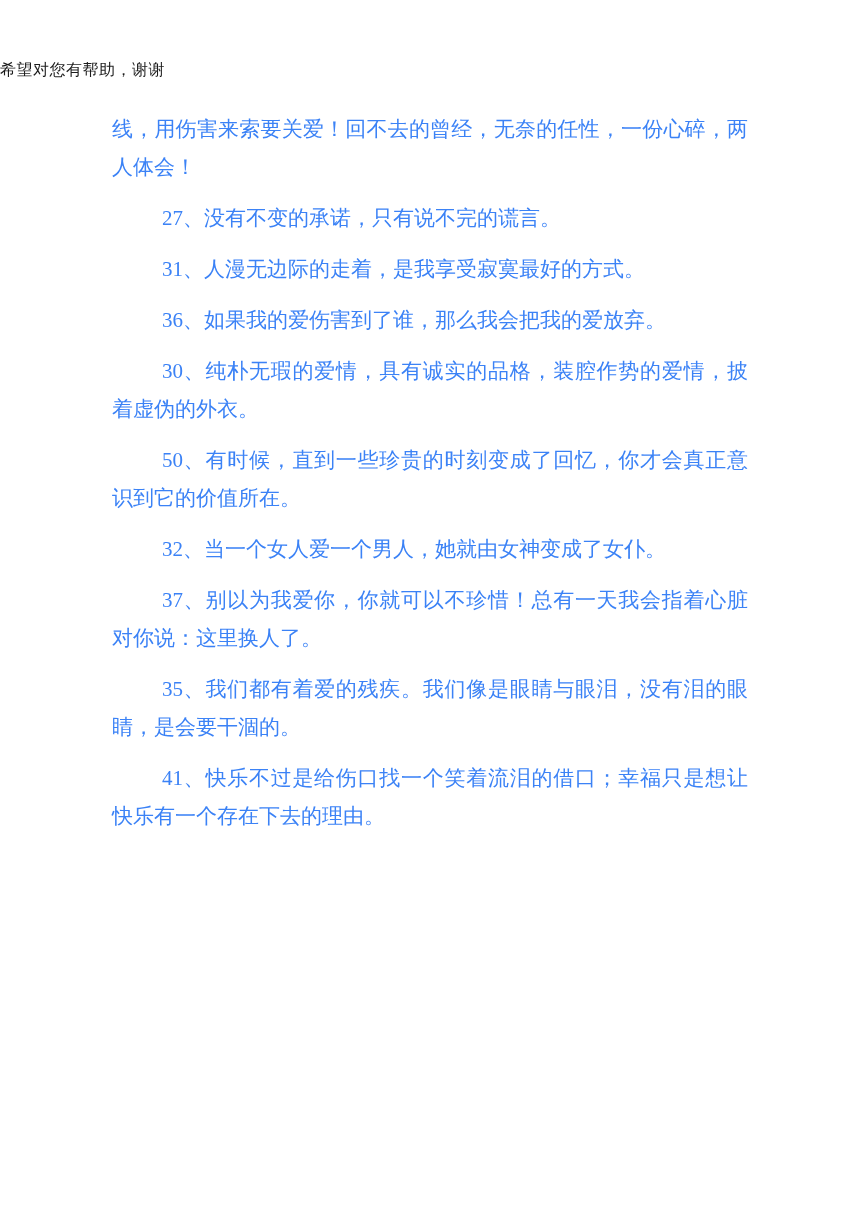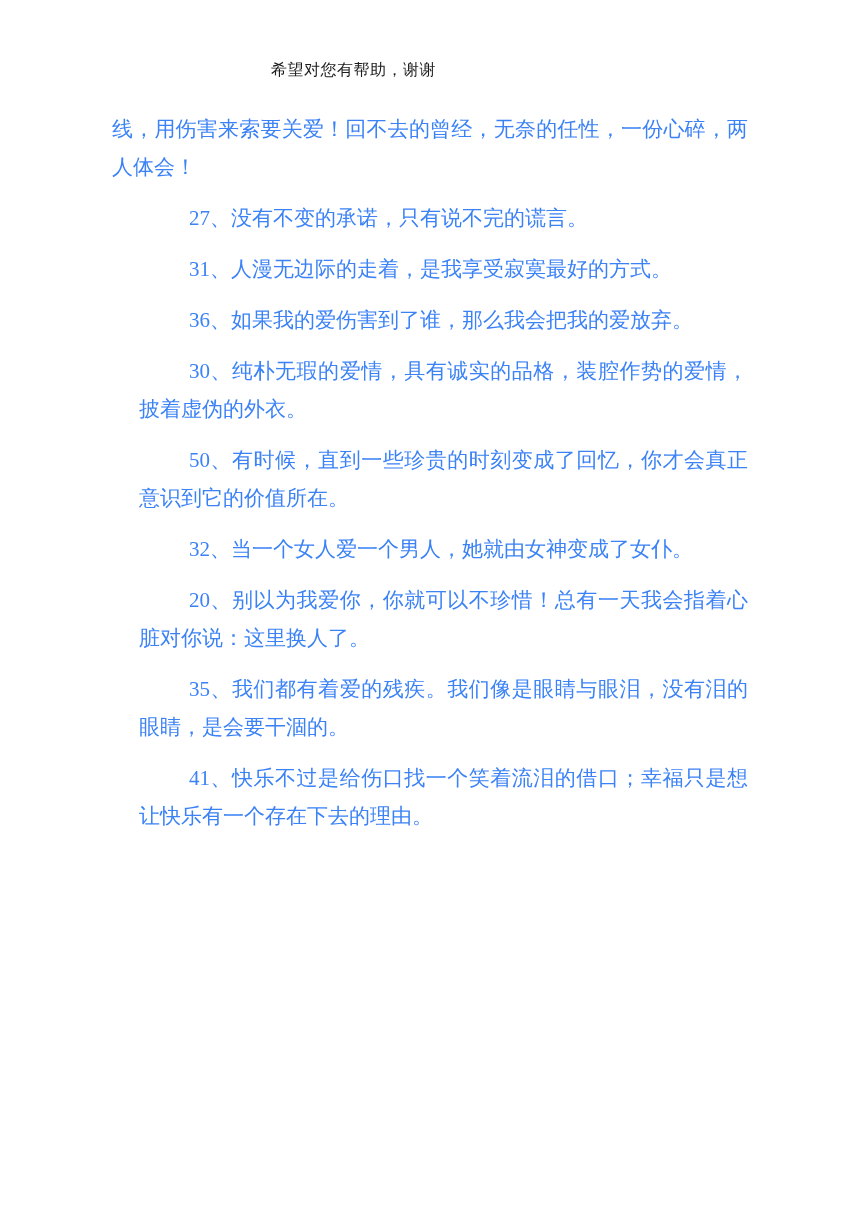--- a/index.html
+++ b/index.html
@@ -14,58 +14,56 @@
     background: #ffffff;
     overflow: hidden;
     font-family: "Liberation Serif", "DejaVu Serif", serif;
     color: #161616;
   }
   .header-note {
     position: absolute;
     top: 60px;
     left: 0;
     right: 198px;
-    text-align: center;
+    text-align: left;
     font-size: 16px;
     letter-spacing: 0.5px;
     color: #1c1c1c;
-    margin-left: 45px;
   }
   .content {
     position: absolute;
     top: 110px;
     left: 112px;
     width: 636px;
     font-size: 21px;
     line-height: 38px;
     text-align: justify;
     color: #3b82f6;
   }
   .content p {
     margin: 0 0 13px 0;
     padding: 0;
   }
   .content p.indent {
     text-indent: 50px;
-    margin-left: 27px;
   }
 </style>
 </head>
 <body>
 
 <div class="page">
 
   <div class="header-note">希望对您有帮助，谢谢</div>
 
   <div class="content">
     <p>线，用伤害来索要关爱！回不去的曾经，无奈的任性，一份心碎，两人体会！</p>
     <p class="indent">27、没有不变的承诺，只有说不完的谎言。</p>
     <p class="indent">31、人漫无边际的走着，是我享受寂寞最好的方式。</p>
     <p class="indent">36、如果我的爱伤害到了谁，那么我会把我的爱放弃。</p>
     <p class="indent">30、纯朴无瑕的爱情，具有诚实的品格，装腔作势的爱情，披着虚伪的外衣。</p>
     <p class="indent">50、有时候，直到一些珍贵的时刻变成了回忆，你才会真正意识到它的价值所在。</p>
     <p class="indent">32、当一个女人爱一个男人，她就由女神变成了女仆。</p>
-    <p class="indent">20、别以为我爱你，你就可以不珍惜！总有一天我会指着心脏对你说：这里换人了。</p>
+    <p class="indent">37、别以为我爱你，你就可以不珍惜！总有一天我会指着心脏对你说：这里换人了。</p>
     <p class="indent">35、我们都有着爱的残疾。我们像是眼睛与眼泪，没有泪的眼睛，是会要干涸的。</p>
     <p class="indent">41、快乐不过是给伤口找一个笑着流泪的借口；幸福只是想让快乐有一个存在下去的理由。</p>
   </div>
 
 </div>
 
 </body></html>

